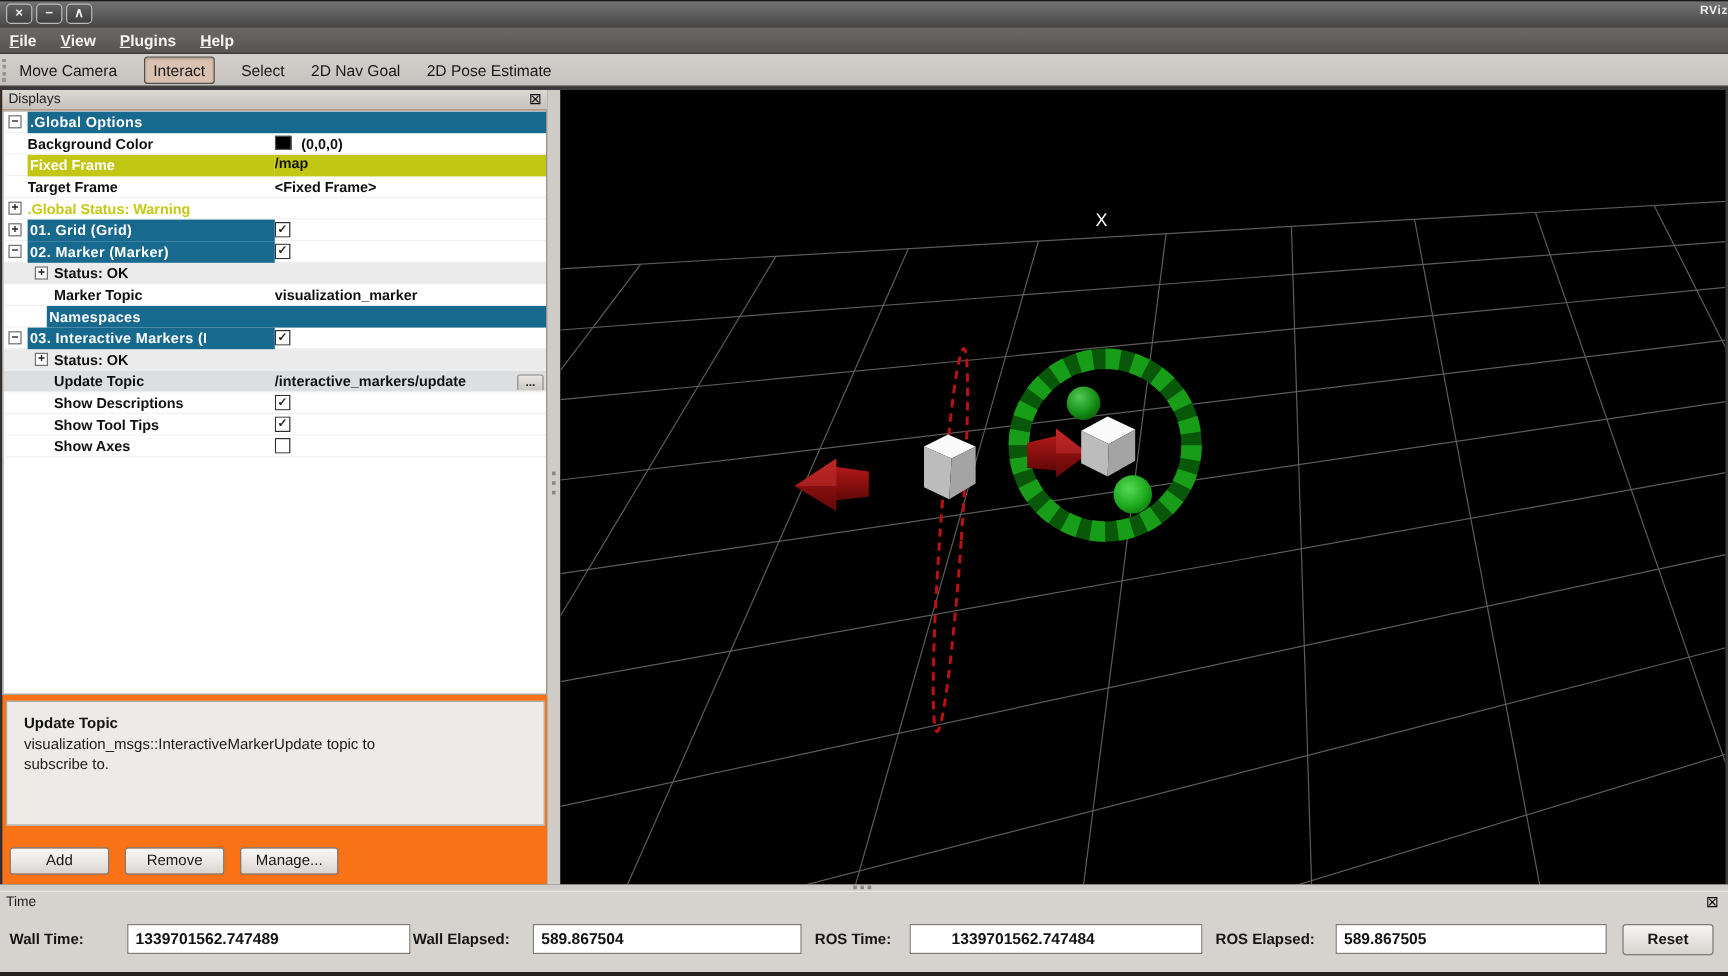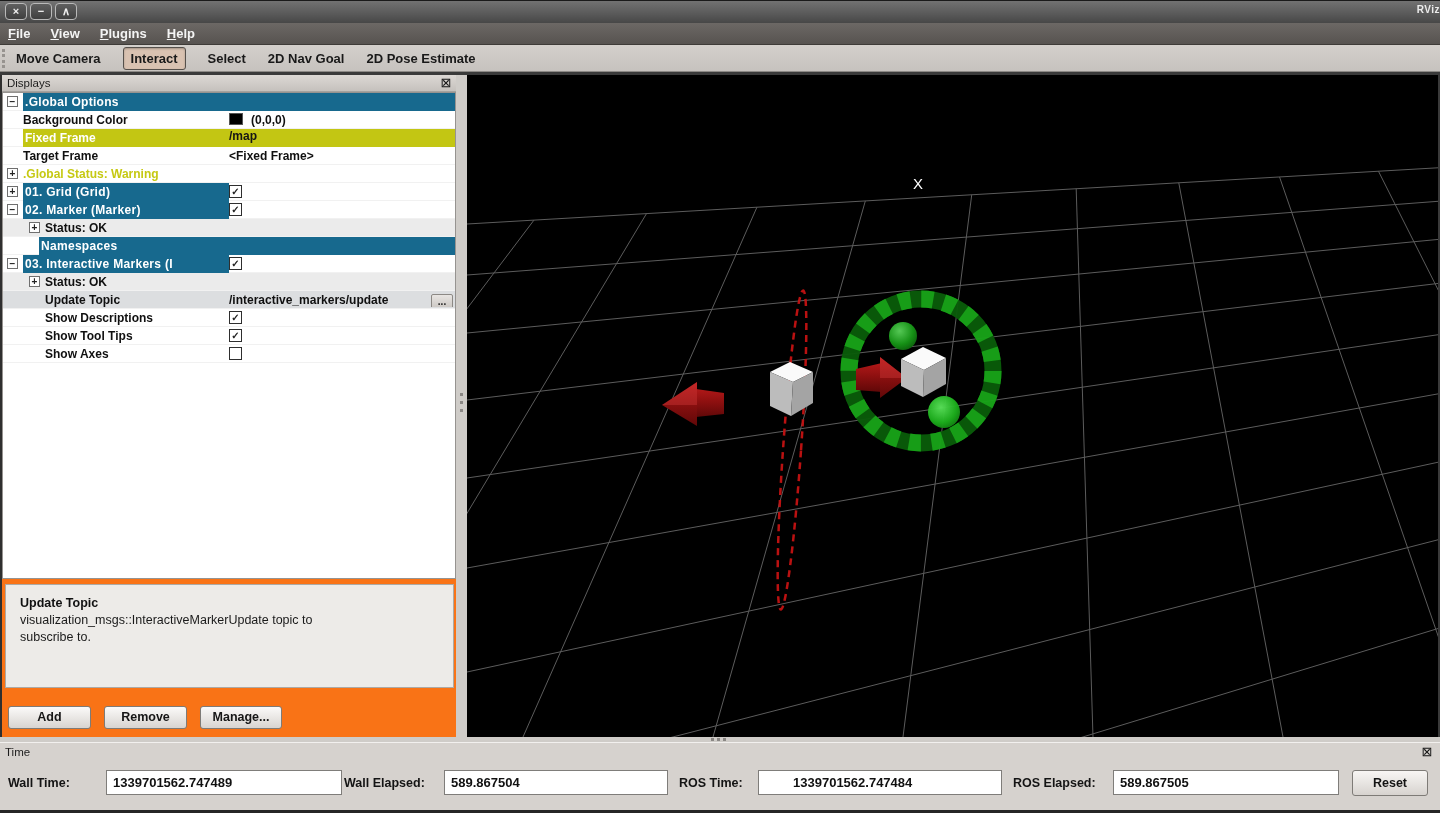--- a/index.html
+++ b/index.html
@@ -23,21 +23,21 @@
     display:flex; align-items:center; padding-left:8px; gap:20px; }
   .menu-item { display:inline-block; color:#f4f4f4; font-size:13px; font-weight:bold; }
   .menu-item::first-letter { text-decoration:underline; }
 
   
   .toolbar { position:absolute; left:0; top:45px; width:1440px; height:27px;
     background:linear-gradient(#d3cfcb,#c6c2be); border-bottom:1px solid #8d8a86;
     display:flex; align-items:center; gap:22px; padding-left:16px; }
   .tool-handle { position:absolute; left:2px; top:4px; height:19px; width:0;
     border-left:3px dotted #97938f; }
-  .tool-btn { color:#191919; font-size:13px; font-weight:bold; white-space:nowrap; }
+  .tool-btn { color:#191919; font-size:13px; font-weight:normal; white-space:nowrap; }
   .tool-btn.active { background:#d9c2b1; border:1px solid #55504b; border-radius:3px;
     padding:3px 7px; box-shadow:inset 0 1px 2px rgba(0,0,0,.25); }
   .sep3 { position:absolute; left:0; top:72px; width:1440px; height:3px; background:#3a3a3a; }
 
   
   .left-panel { position:absolute; left:2px; top:75px; width:454px; height:662px; background:#f97316; }
   .panel-titlebar { position:absolute; left:0; top:0; width:454px; height:17px;
     background:linear-gradient(#dcd8d4,#c5c1bd); border-bottom:1px solid #a5a29e;
     font-size:11.5px; color:#1c1c1c; padding:2px 0 0 5px; }
   .panel-close { position:absolute; top:1px; width:14px; height:14px; font-size:13px;
@@ -68,21 +68,21 @@
     font-size:10px; line-height:11px; text-align:center; color:#222; }
   .mini-btn { position:absolute; right:2px; top:1px; width:22px; height:16px;
     background:linear-gradient(#e8e5e2,#c9c5c1); border:1px solid #8c8985; border-radius:2px;
     font-size:10px; line-height:13px; text-align:center; color:#222; }
   .desc-box { position:absolute; left:3px; top:509px; width:449px; height:104px;
     background:#edebe8; border:1px solid #aca9a5; padding:11px 14px; }
   .desc-title { font-size:12.5px; font-weight:bold; color:#111; }
   .desc-body { font-size:12.5px; color:#1a1a1a; margin-top:2px; line-height:17px; width:330px; }
   .btn-row { position:absolute; left:6px; top:631px; display:flex; gap:13px; }
   .pbtn { height:23px; background:linear-gradient(#fbfaf9,#d8d4d0); border:1px solid #7e7b77;
-    border-radius:3px; font-size:12.5px; font-weight:bold; color:#161616; text-align:center;
+    border-radius:3px; font-size:12.5px; font-weight:normal; color:#161616; text-align:center;
     line-height:21px; }
   .pbtn.w1{width:83px;} .pbtn.w2{width:83px;} .pbtn.w3{width:82px;}
 
   
   .vsplit { position:absolute; left:456px; top:75px; width:11px; height:662px; background:#cfccc8; }
   .vsplit .dot, .hsplit .dot { position:absolute; width:3px; height:3px; background:#8a8784; }
   .hsplit { position:absolute; left:0; top:737px; width:1440px; height:5px; background:#cfccc8; }
 
   
   .viewport { position:absolute; left:467px; top:75px; width:971px; height:662px; background:#000; overflow:hidden; }
@@ -201,20 +201,27 @@
           </div>
       </div>
 
       <div class="row statusrow">
         <div class="c-exp lv2">
             <span class="exp">+</span>
           </div>
         <div class="c-lbl">Status: OK</div>
       </div>
 
+      <div class="row">
+        <div class="c-exp lv2"></div>
+        <div class="c-lbl">Marker Topic</div>
+        <div class="c-val">
+            <span>visualization_marker</span>
+          </div>
+      </div>
 
       <div class="row">
         <div class="c-exp ns"></div>
         <div class="c-bar">Namespaces</div>
       </div>
 
       <div class="row">
         <div class="c-exp">
             <span class="exp">−</span>
           </div>

